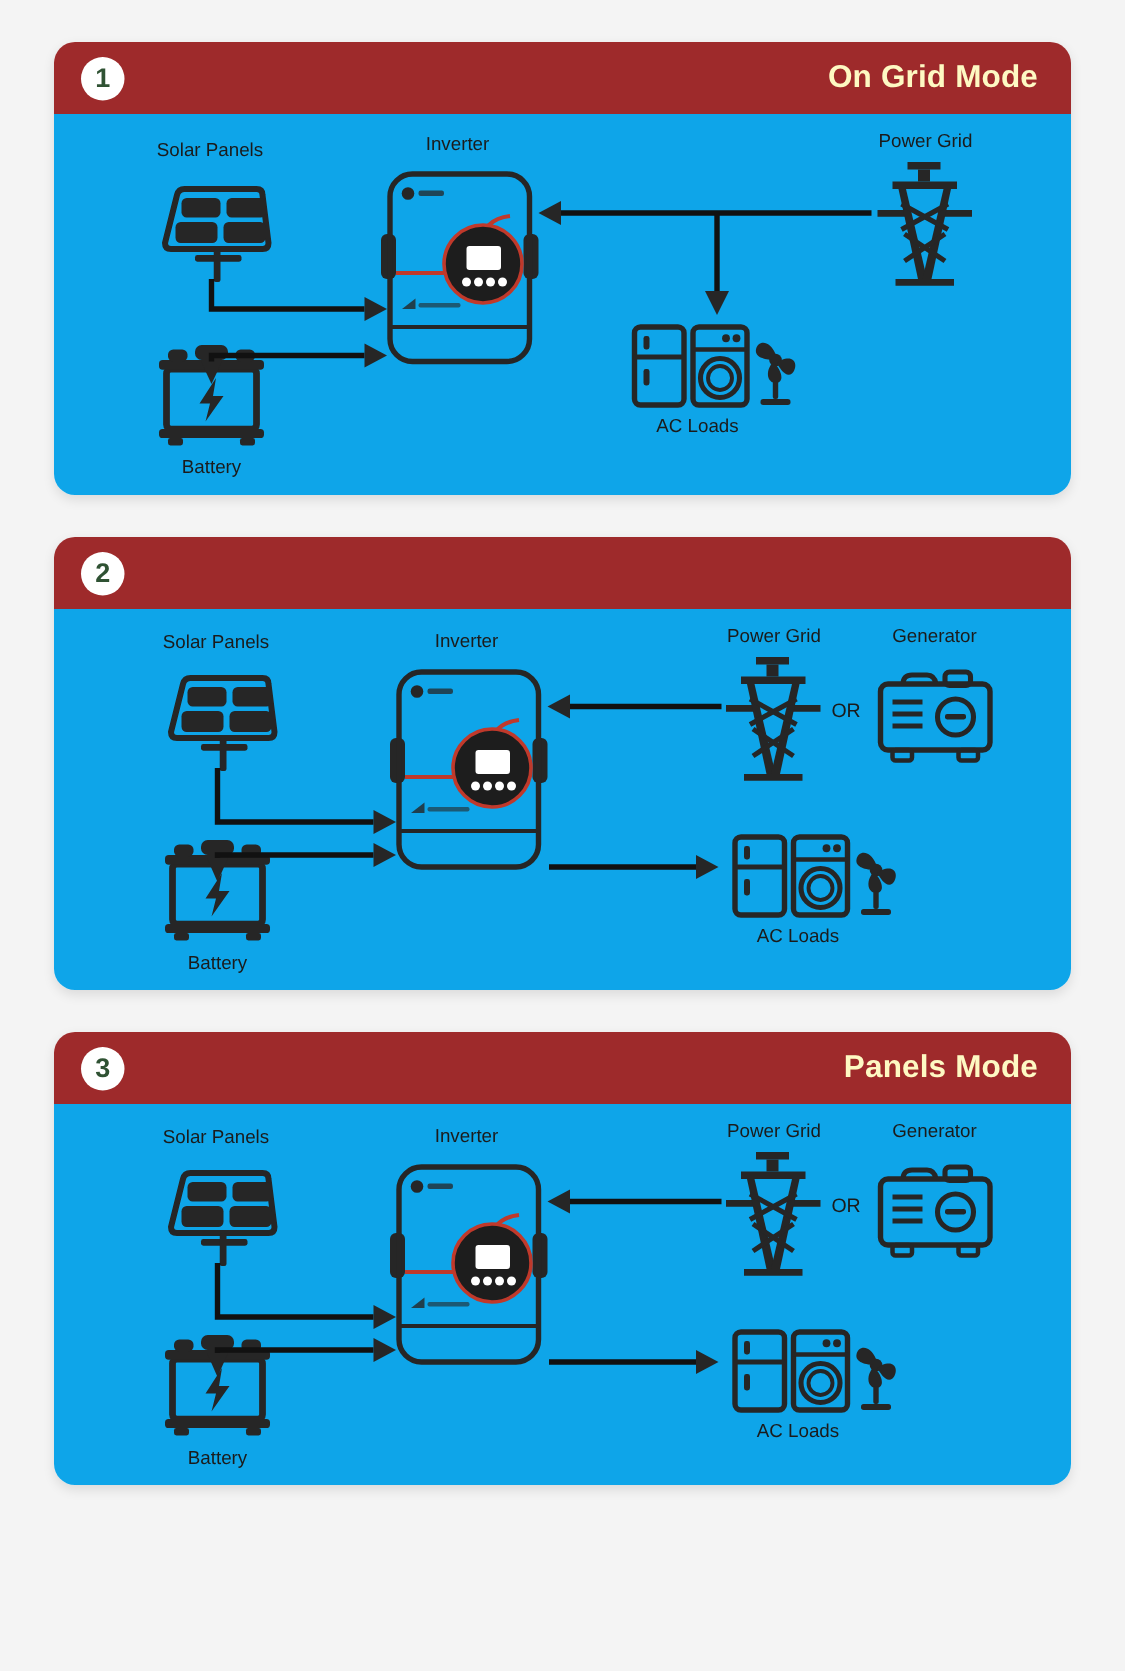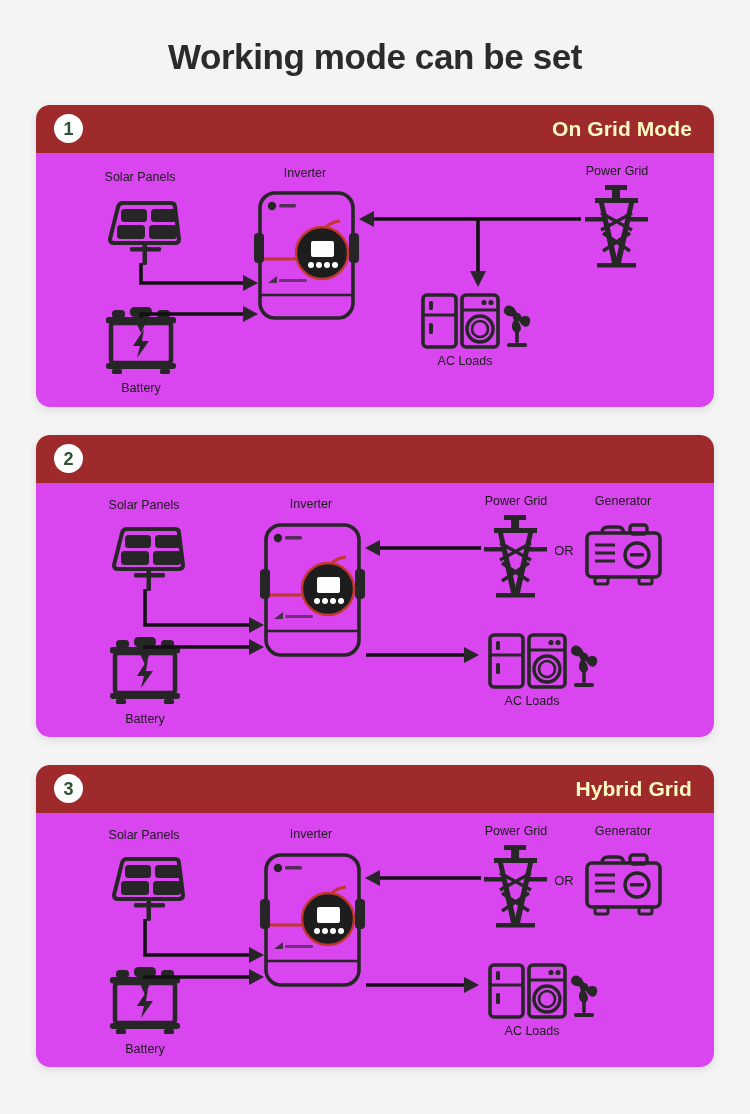--- a/index.html
+++ b/index.html
@@ -56,33 +56,32 @@
     line-height: 1;
     flex: none;
   }
   .mode-title {
     margin-left: auto;
     color: #fef9c3;
     font-size: 21px;
     font-weight: bold;
     letter-spacing: 0.1px;
   }
-  .card-body { position: relative; background:#d946ef; }
+  .card-body { position: relative; background:#0ea5e9; }
   .diagram { display: block; }
   .dlabel { font-family: "Liberation Sans", sans-serif; font-size: 12.5px; fill: #1b1b1b; }
   .dlabel-or { font-family: "Liberation Sans", sans-serif; font-size: 13px; fill: #1b1b1b; }
   .stroke-dark { stroke: #262626; fill: none; }
   .fill-dark { fill: #262626; }
 </style>
 </head>
 <body>
 
 <div class="page">
 
-  <h1 class="page-title">Working mode can be set</h1>
 
   <div class="cards">
 
     <div class="card">
       <div class="card-header">
         <div class="badge">1</div>
         <div class="mode-title">On Grid Mode</div>
       </div>
       <div class="card-body">
         <svg class="diagram" width="678" height="254" viewBox="0 0 678 254">
@@ -296,21 +295,21 @@
             <path stroke-width="3.6" d="M330,172 L428,172"></path>
             <path class="fill-dark" stroke="none" d="M428,164 L443,172 L428,180 Z"></path>
           </g>
         </svg>
       </div>
     </div>
 
     <div class="card">
       <div class="card-header">
         <div class="badge">3</div>
-        <div class="mode-title">Hybrid Grid</div>
+        <div class="mode-title">Panels Mode</div>
       </div>
       <div class="card-body">
         <svg class="diagram" width="678" height="254" viewBox="0 0 678 254">
 
           <g transform="translate(70,44)">
             <path class="stroke-dark" stroke-width="4" stroke-linejoin="round" d="M8,38 L16,6 Q17,2 21,2 L69,2 Q73,2 73,6 L77,38 Q77,42 73,42 L12,42 Q8,42 8,38 Z"></path>
             <rect class="fill-dark" x="19" y="8" width="26" height="13" rx="3.5"></rect>
             <rect class="fill-dark" x="49" y="8" width="26" height="13" rx="3.5"></rect>
             <rect class="fill-dark" x="15" y="24" width="28" height="14" rx="3.5"></rect>
             <rect class="fill-dark" x="47" y="24" width="28" height="14" rx="3.5"></rect>

